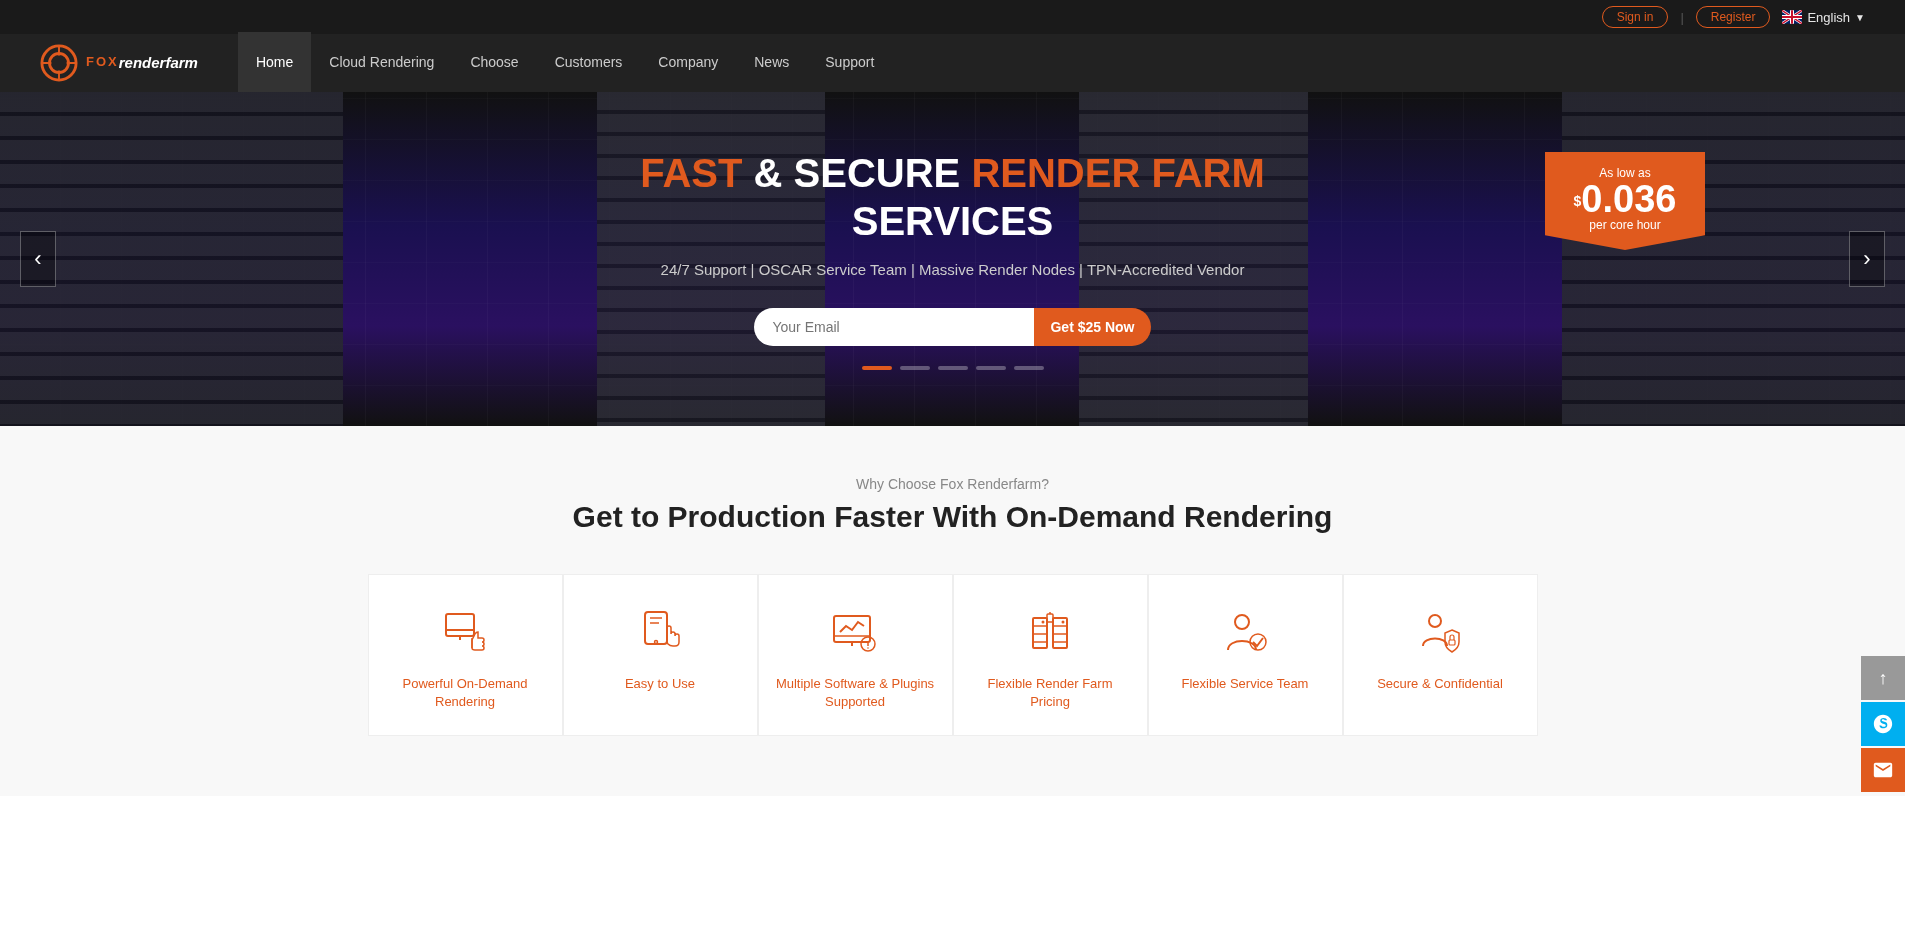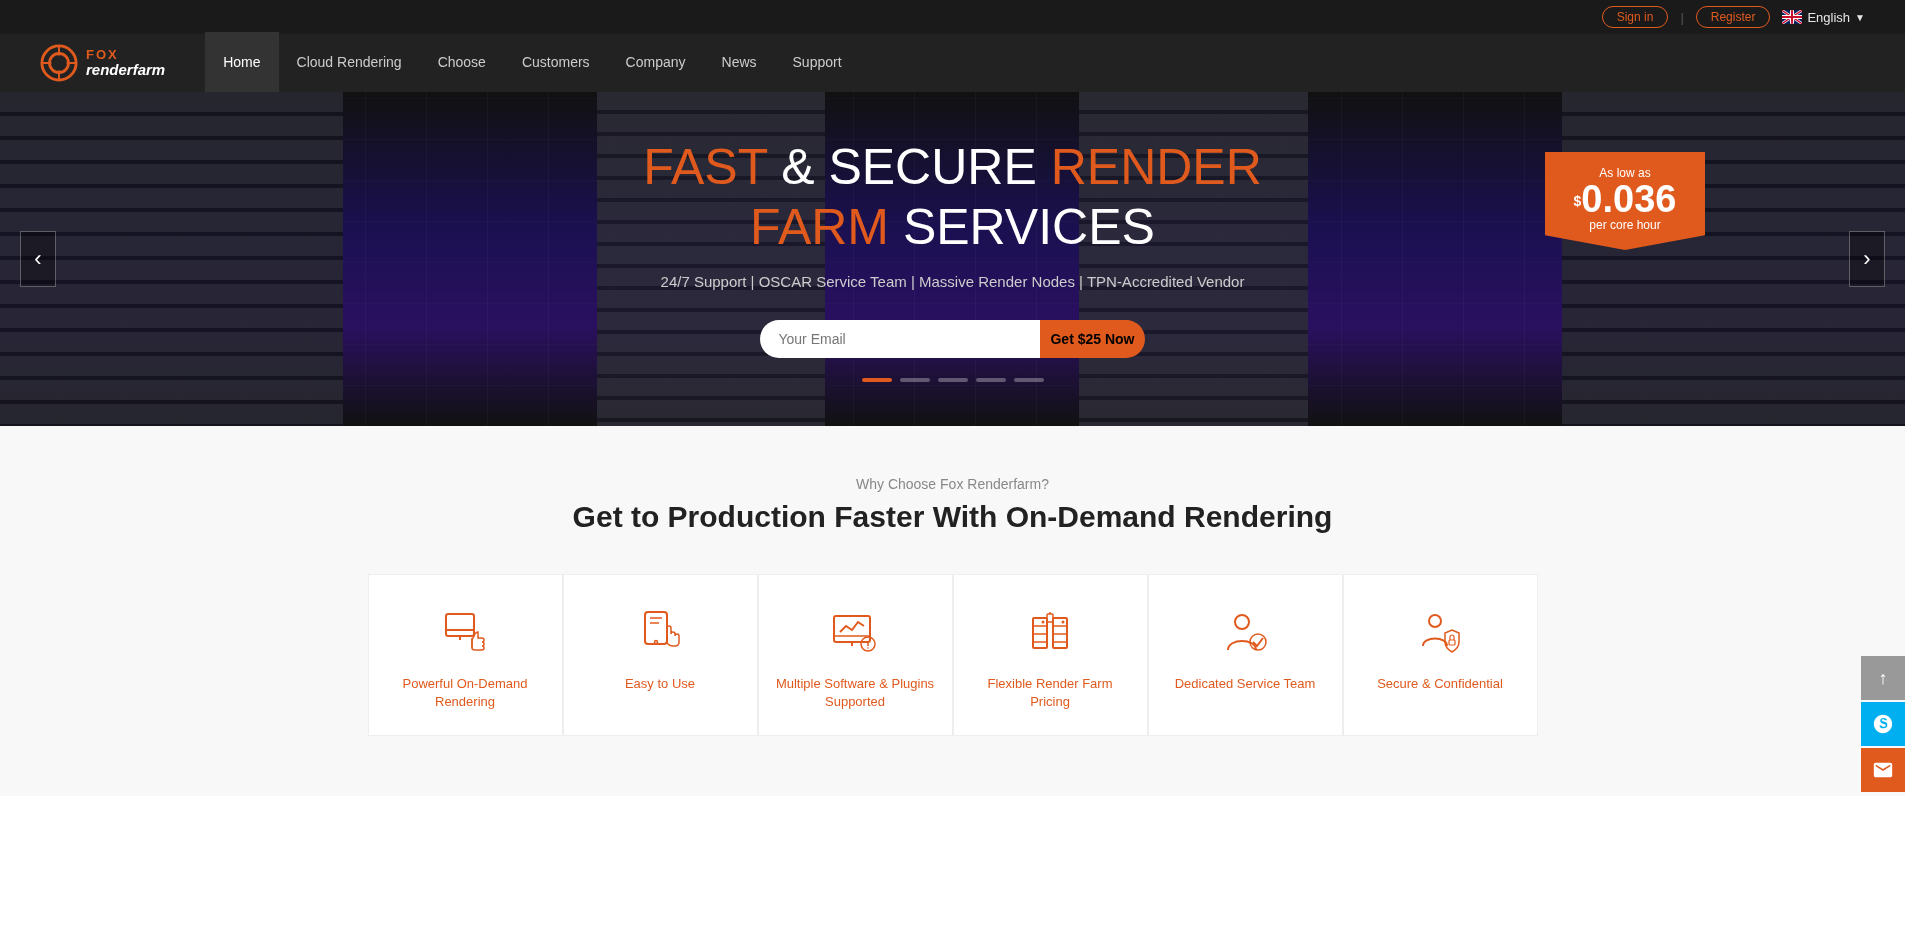--- a/index.html
+++ b/index.html
@@ -54,21 +54,21 @@
       gap: 8px;
       text-decoration: none;
       margin-right: 40px;
     }
     .logo-icon {
       width: 38px;
       height: 38px;
     }
     .logo-text {
       display: flex;
-      flex-direction: column;
+      flex-direction: row;
       line-height: 1.1;
     }
     .logo-fox {
       color: #e05a1e;
       font-size: 13px;
       font-weight: bold;
       letter-spacing: 2px;
       text-transform: uppercase;
     }
     .logo-rf {
@@ -155,22 +155,22 @@
 
     .hero-content {
       position: relative;
       z-index: 2;
       text-align: center;
       color: #fff;
       max-width: 780px;
       padding: 0 20px;
     }
     .hero-title {
-      font-size: 50px;
-      font-weight: normal;
+      font-size: 40px;
+      font-weight: bold;
       line-height: 1.2;
       margin-bottom: 16px;
     }
     .hero-title .orange { color: #e05a1e; }
     .hero-title .white { color: #fff; }
     .hero-subtitle {
       font-size: 15px;
       color: #ccc;
       margin-bottom: 30px;
       font-weight: 300;
@@ -186,23 +186,23 @@
       padding: 11px 18px;
       border: none;
       border-radius: 22px 0 0 22px;
       font-size: 14px;
       outline: none;
       background: #fff;
       color: #333;
     }
     .hero-btn {
       background: #e05a1e;
-      color: #000000;
+      color: #ffffff;
       border: none;
-      padding: 11px 10px;
+      padding: 11px 16px;
       border-radius: 0 22px 22px 0;
       font-size: 14px;
       font-weight: bold;
       cursor: pointer;
     }
     .hero-dots {
       display: flex;
       justify-content: center;
       gap: 8px;
       margin-top: 10px;
@@ -507,21 +507,21 @@
       <div class="feature-icon">
         <svg viewBox="0 0 50 50" fill="none" xmlns="http://www.w3.org/2000/svg">
 
           <circle cx="22" cy="14" r="7" stroke="#e05a1e" stroke-width="2" fill="none"></circle>
           <path d="M8 42 C8 30 36 30 36 42" stroke="#e05a1e" stroke-width="2" fill="none"></path>
 
           <circle cx="38" cy="34" r="8" stroke="#e05a1e" stroke-width="1.5" fill="none"></circle>
           <polyline points="33,34 37,38 43,30" stroke="#e05a1e" stroke-width="2" fill="none"></polyline>
         </svg>
       </div>
-      <span class="feature-label">Dedicated Service Team</span>
+      <span class="feature-label">Flexible Service Team</span>
     </div>
 
     <div class="feature-card">
       <div class="feature-icon">
         <svg viewBox="0 0 50 50" fill="none" xmlns="http://www.w3.org/2000/svg">
 
           <circle cx="20" cy="13" r="6" stroke="#e05a1e" stroke-width="2" fill="none"></circle>
           <path d="M8 38 C8 28 32 28 32 38" stroke="#e05a1e" stroke-width="2" fill="none"></path>
 
           <path d="M37 22 L44 25 L44 34 Q44 40 37 44 Q30 40 30 34 L30 25 Z" stroke="#e05a1e" stroke-width="1.5" fill="none"></path>

